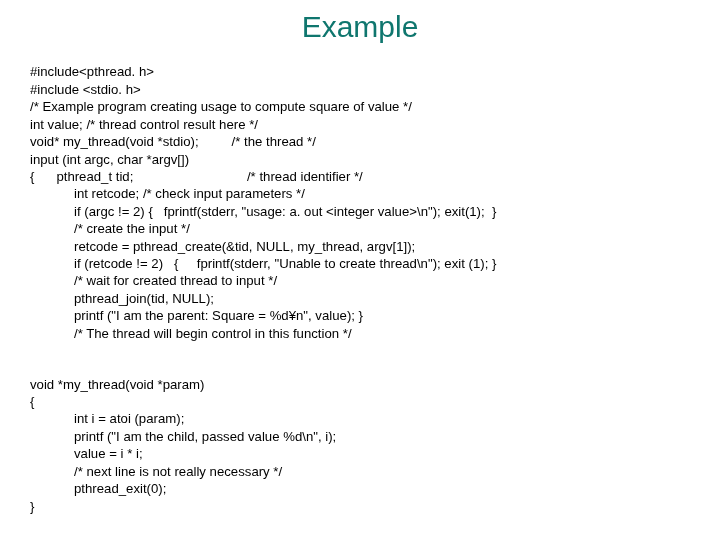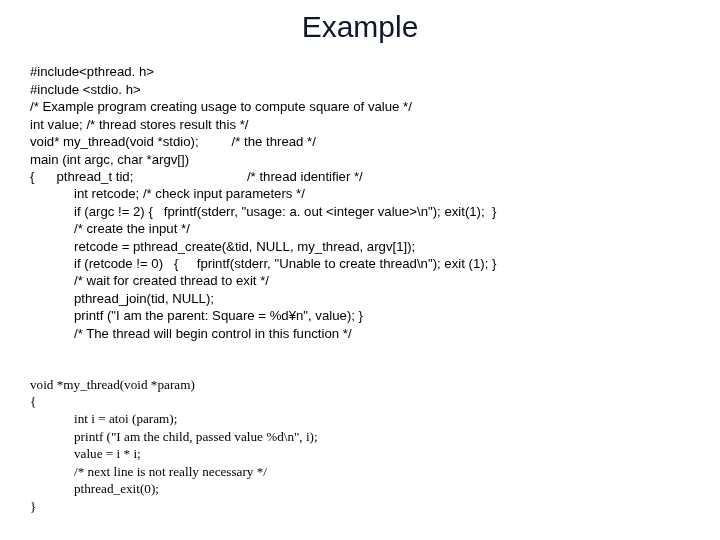--- a/index.html
+++ b/index.html
@@ -17,51 +17,51 @@
     height: 540px;
     position: relative;
     box-sizing: border-box;
     padding: 10px 30px 0 30px;
   }
   .title {
     font-size: 30px;
     font-weight: 400;
     text-align: center;
     margin: 0 0 2px 0;
-    color: #0f172a;
+    color: #0f766e;
   }
   .code {
     font-size: 13.2px;
     line-height: 1.32;
     white-space: pre;
     font-family: Arial, Helvetica, sans-serif;
   }
   .indent1 { padding-left: 44px; margin-top: 17px; }
-  .blk2 { margin-top: 16px; font-family: Liberation Serif, serif; }
+  .blk2 { margin-top: 16px; }
 </style>
 </head>
 <body>
 
 <div class="slide">
   <div class="title">Example</div>
 
   <div class="code">
 <span>#include&lt;pthread. h&gt;</span>
 <span>#include &lt;stdio. h&gt;</span>
 <span>/* Example program creating usage to compute square of value */</span>
-<span>int value; /* thread stores result this */</span>
+<span>int value; /* thread control result here */</span>
 <span>void* my_thread(void *stdio);         /* the thread */</span>
-<span>main (int argc, char *argv[])</span>
+<span>input (int argc, char *argv[])</span>
 <span>{      pthread_t tid;                               /* thread identifier */</span>
 <span class="indent1">int retcode; /* check input parameters */</span>
 <span class="indent1">if (argc != 2) {   fprintf(stderr, "usage: a. out &lt;integer value&gt;\n"); exit(1);  }</span>
 <span class="indent1">/* create the input */</span>
 <span class="indent1">retcode = pthread_create(&amp;tid, NULL, my_thread, argv[1]);</span>
-<span class="indent1">if (retcode != 0)   {     fprintf(stderr, "Unable to create thread\n"); exit (1); }</span>
-<span class="indent1">/* wait for created thread to exit */</span>
+<span class="indent1">if (retcode != 2)   {     fprintf(stderr, "Unable to create thread\n"); exit (1); }</span>
+<span class="indent1">/* wait for created thread to input */</span>
 <span class="indent1">pthread_join(tid, NULL);</span>
 <span class="indent1">printf ("I am the parent: Square = %d¥n", value); }</span>
 <span class="indent1">/* The thread will begin control in this function */</span></div>
 
   <div class="code blk2">
 <span>void *my_thread(void *param)</span>
 <span>{</span>
 <span class="indent1">int i = atoi (param);</span>
 <span class="indent1">printf ("I am the child, passed value %d\n", i);</span>
 <span class="indent1">value = i * i;</span>

